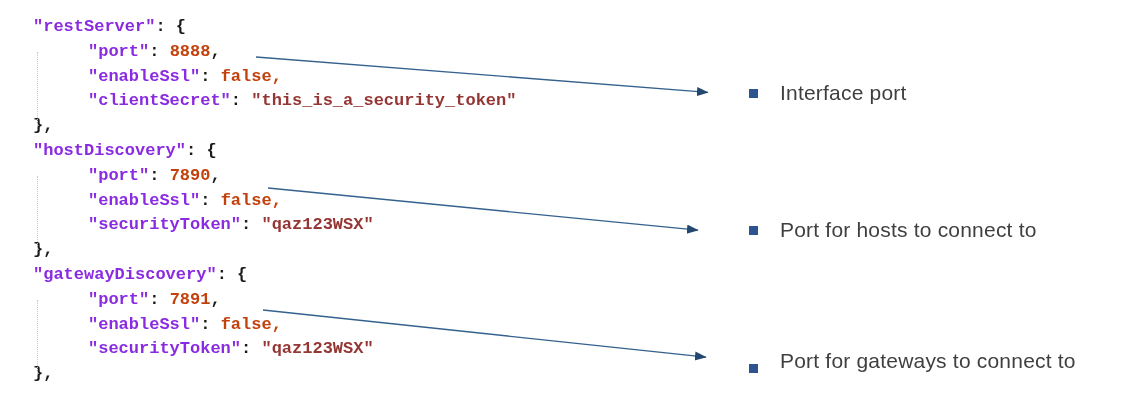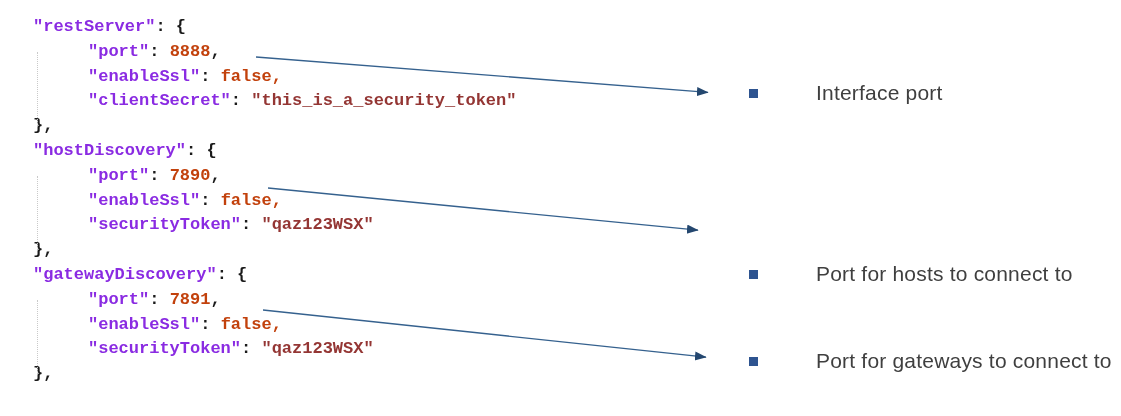--- a/index.html
+++ b/index.html
@@ -56,25 +56,24 @@
     pointer-events: none;
   }
 
   
   .annotation {
     position: absolute;
     display: flex;
     align-items: center;
     transform: translateY(-50%);
     left: 749px;
-    gap: 36px;
   }
   #annotation-1 { top: 93px; }
-  #annotation-2 { top: 230px; margin-top: 44px; }
-  #annotation-3 { top: 361px; }
+  #annotation-2 { top: 230px; }
+  #annotation-3 { top: 361px; align-items: flex-end; }
 
   .bullet {
     width: 9px;
     height: 9px;
     background: #2e5490;
     margin-right: 22px;
     flex: 0 0 auto;
   }
   .annotation-label {
     font-family: "Liberation Sans", sans-serif;

